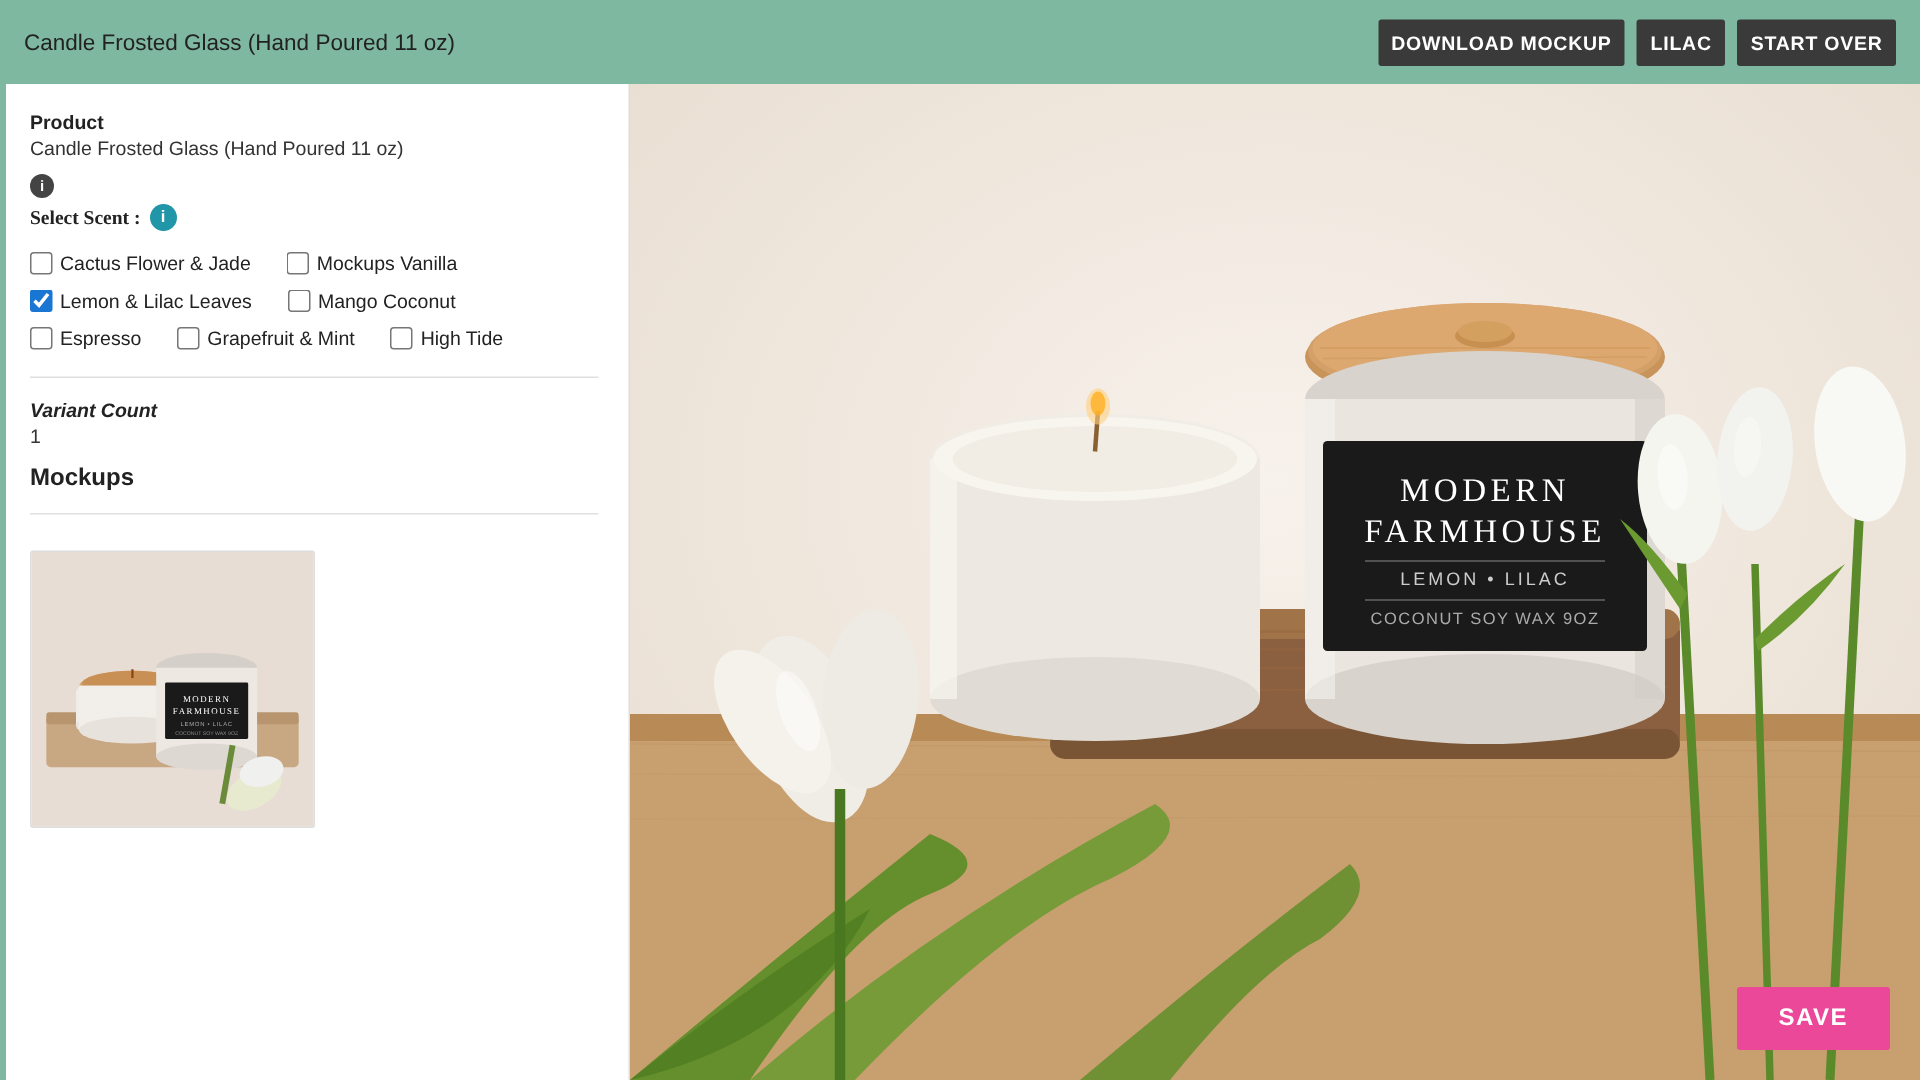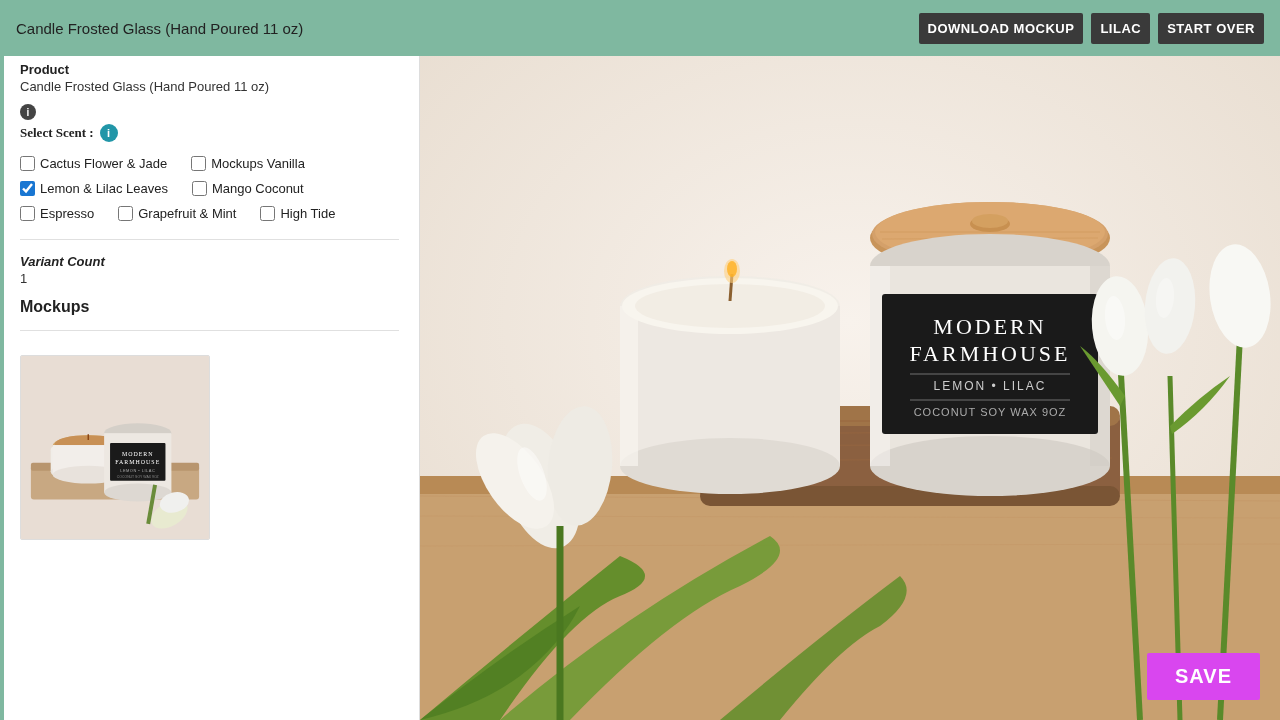--- a/index.html
+++ b/index.html
@@ -41,21 +41,21 @@
       height: calc(720px - 56px);
     }
 
     
     .left-panel {
       width: 420px;
       min-width: 420px;
       background: #fff;
       border-right: 1px solid #ddd;
       overflow-y: auto;
-      padding: 6px 20px;
+      padding: 18px 20px;
     }
 
     .section-label {
       font-size: 13px;
       font-weight: 700;
       color: #222;
       margin-bottom: 2px;
     }
     .section-value {
       font-size: 13px;
@@ -189,25 +189,25 @@
       justify-content: center;
     }
 
     
     .save-btn-container {
       position: fixed;
       bottom: 20px;
       right: 20px;
     }
     .save-btn {
-      background: #d946ef;
+      background: #ec4899;
       color: #fff;
       border: none;
       padding: 12px 28px;
-      font-size: 20px;
+      font-size: 16px;
       font-weight: 700;
       letter-spacing: 1px;
       cursor: pointer;
       border-radius: 2px;
     }
 
     
     .left-edge-indicator {
       position: absolute;
       left: 0;

